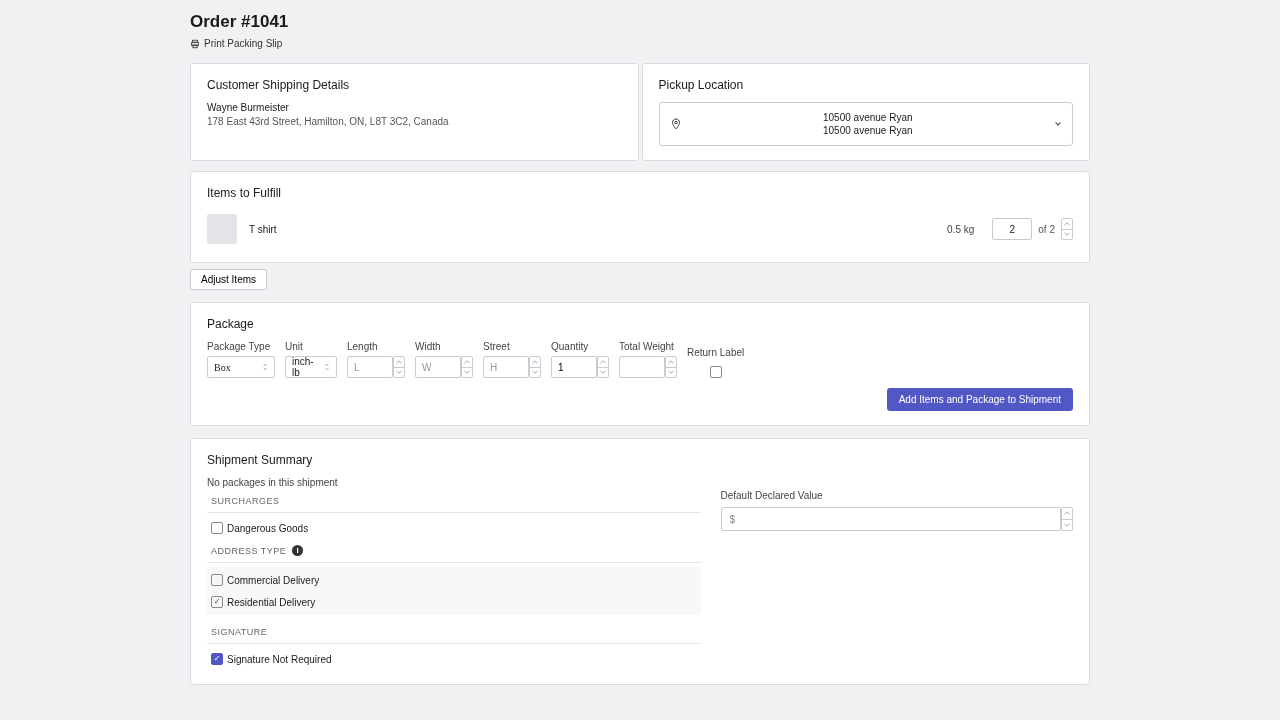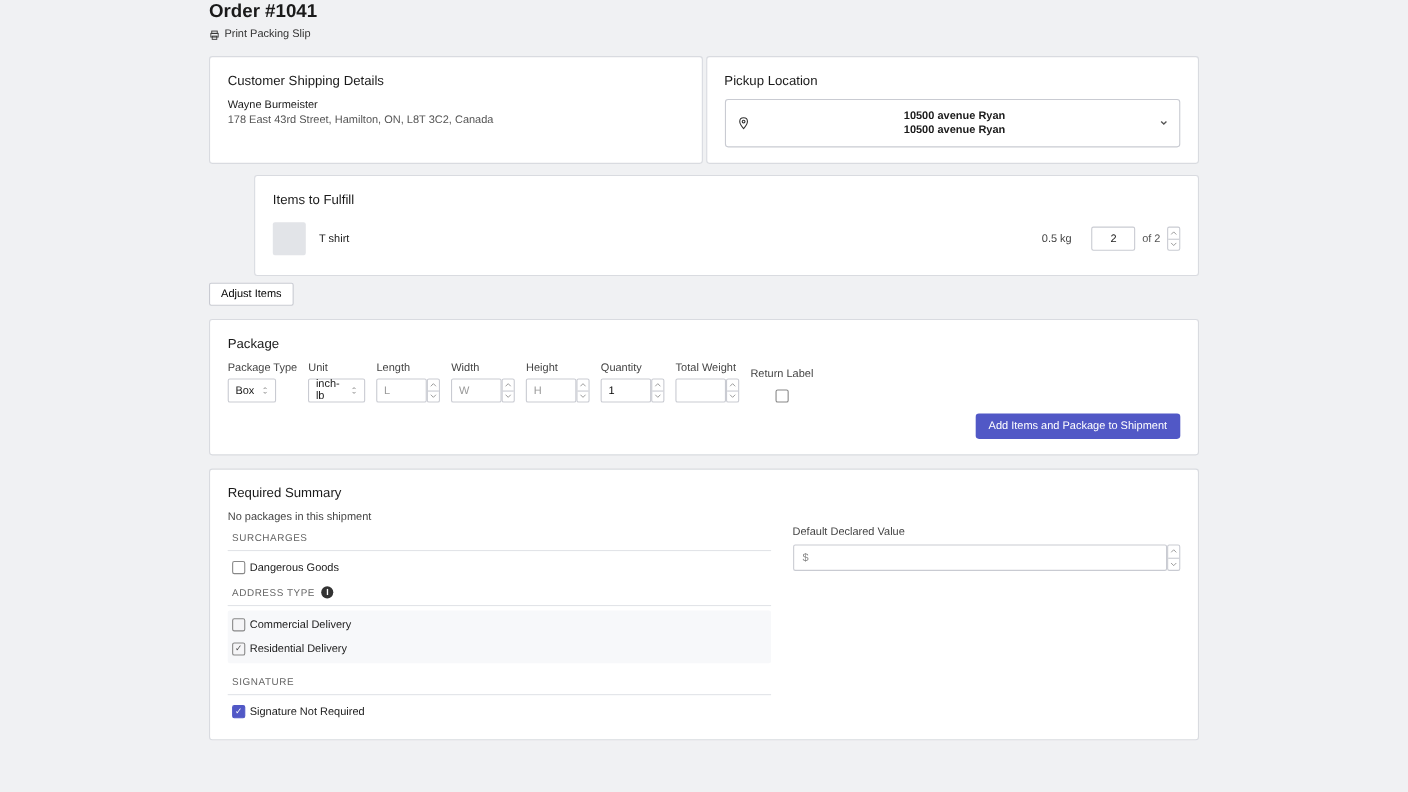--- a/index.html
+++ b/index.html
@@ -1,32 +1,32 @@
 <!DOCTYPE html>
 <html><head>
 <meta charset="utf-8">
 <style>
   * { box-sizing: border-box; margin: 0; padding: 0; }
   body { font-family: -apple-system, BlinkMacSystemFont, "Segoe UI", Arial, sans-serif; background: #f0f1f3; color: #1a1a1a; font-size: 11px; }
   .page { max-width: 900px; margin: 0 auto; padding: 0 0 20px 0; }
-  .order-title { font-size: 17px; font-weight: 600; padding: 0 0 6px 0; }
+  .order-title { font-size: 17px; font-weight: 600; padding: 12px 0 6px 0; }
   .print-link { font-size: 10px; color: #333; display: inline-flex; align-items: center; gap: 4px; cursor: pointer; margin-bottom: 14px; text-align: center; }
   .print-link svg { width: 10px; height: 10px; }
   .row { display: flex; gap: 3px; margin-bottom: 10px; }
   .card { background: #fff; border: 1px solid #d9dbe0; border-radius: 3px; padding: 14px 16px; }
   .card-title { font-size: 12px; font-weight: 500; margin-bottom: 10px; }
   .shipping-card { flex: 1; }
   .pickup-card { flex: 1; }
   .ship-name { font-size: 10px; margin-bottom: 3px; }
   .ship-addr { font-size: 10px; color: #555; }
-  .pickup-select { border: 1px solid #c9cbd2; border-radius: 3px; padding: 8px 10px; display: flex; align-items: center; gap: 8px; cursor: pointer; position: relative; font-weight: bold; }
+  .pickup-select { border: 1px solid #c9cbd2; border-radius: 3px; padding: 8px 10px; display: flex; align-items: center; gap: 8px; cursor: pointer; position: relative; }
   .pickup-select svg.pin { width: 12px; height: 12px; flex-shrink: 0; }
   .pickup-lines { flex: 1; font-size: 10px; line-height: 1.3; text-align: center; }
   .chev { width: 8px; height: 8px; }
-  .items-card { margin-bottom: 6px; margin-left: 41px; }
+  .items-card { margin-bottom: 6px; }
   .item-row { display: flex; align-items: center; gap: 12px; padding: 4px 0; }
   .item-thumb { width: 30px; height: 30px; background: #e2e4e8; border-radius: 2px; }
   .item-name { flex: 1; font-size: 10px; }
   .item-weight { font-size: 10px; color: #444; margin-right: 6px; }
   .qty-wrap { display: flex; align-items: center; gap: 6px; }
   .qty-input { border: 1px solid #c9cbd2; border-radius: 2px; width: 40px; height: 22px; display: flex; align-items: center; justify-content: center; font-size: 10px; position: relative; }
   .spinner { position: relative; display: flex; flex-direction: column; border: 1px solid #c9cbd2; border-radius: 2px; width: 12px; height: 22px; }
   .spinner div { flex:1; display:flex; align-items:center; justify-content:center; cursor:pointer; }
   .spinner div:first-child { border-bottom: 1px solid #c9cbd2; }
   .spinner svg { width:6px; height:4px; }
@@ -59,21 +59,21 @@
   .chk.checked::after { content:"✓"; color:#fff; font-size:8px; line-height:1; }
   .chk.radio { background:#f5f5f7; }
   .chk.radio.checked { background:#f5f5f7; border-color:#888; }
   .chk.radio.checked::after { content:"✓"; color:#444; font-size:8px; }
   .addr-block { background:#f7f8fa; border-radius:2px; padding:2px 0; margin-bottom:6px; }
   .declared-label { font-size: 10px; color: #444; margin-bottom: 6px; }
   .declared-wrap { display:flex; }
   .declared-input { border:1px solid #c9cbd2; border-radius:2px; height:24px; flex:1; padding:0 8px; font-size:10px; display:flex; align-items:center; color:#888; }
   .info-icon { width:11px; height:11px; border-radius:50%; background:#333; color:#fff; display:inline-flex; align-items:center; justify-content:center; font-size:8px; font-weight:bold; }
   .return-chk { width:12px; height:12px; border:1px solid #888; border-radius:2px; margin: 4px auto 0 auto; }
-  .w-pt { width: 44px; }
+  .w-pt { width: 68px; font-family: Liberation Serif, serif; }
   .w-unit { width: 52px; }
 </style>
 </head>
 <body>
 
 <div class="page">
   <div class="order-title">Order #1041</div>
   <div class="print-link">
     <svg viewBox="0 0 24 24" fill="none" stroke="#333" stroke-width="2">
         <rect x="6" y="3" width="12" height="5"></rect>
@@ -189,21 +189,21 @@
               </div>
               <div>
                 <svg viewBox="0 0 10 6">
                   <path d="M1 1l4 4 4-4" fill="none" stroke="#666"></path>
                 </svg>
               </div>
             </div>
         </div>
       </div>
       <div class="field">
-        <div class="field-label">Height</div>
+        <div class="field-label">Street</div>
         <div class="inp-wrap">
           <div class="inp">
               <input placeholder="H" style="">
             </div>
           <div class="spinner">
               <div>
                 <svg viewBox="0 0 10 6">
                   <path d="M1 5l4-4 4 4" fill="none" stroke="#666"></path>
                 </svg>
               </div>
@@ -257,21 +257,21 @@
       </div>
       <div class="field" style="align-items:center;">
         <div class="field-label">Return Label</div>
         <div class="return-chk"></div>
       </div>
     </div>
     <button class="btn-primary">Add Items and Package to Shipment</button>
   </div>
 
   <div class="card summary-card clearfix">
-    <div class="card-title">Required Summary</div>
+    <div class="card-title">Shipment Summary</div>
     <div class="no-pkg">No packages in this shipment</div>
     <div class="summary-body">
       <div class="left-col">
         <div class="section-hdr">SURCHARGES</div>
         <div class="chk-row">
           <span class="chk"></span>
           <span>Dangerous Goods</span>
         </div>
         <div class="section-hdr">
           <span>ADDRESS TYPE</span>

